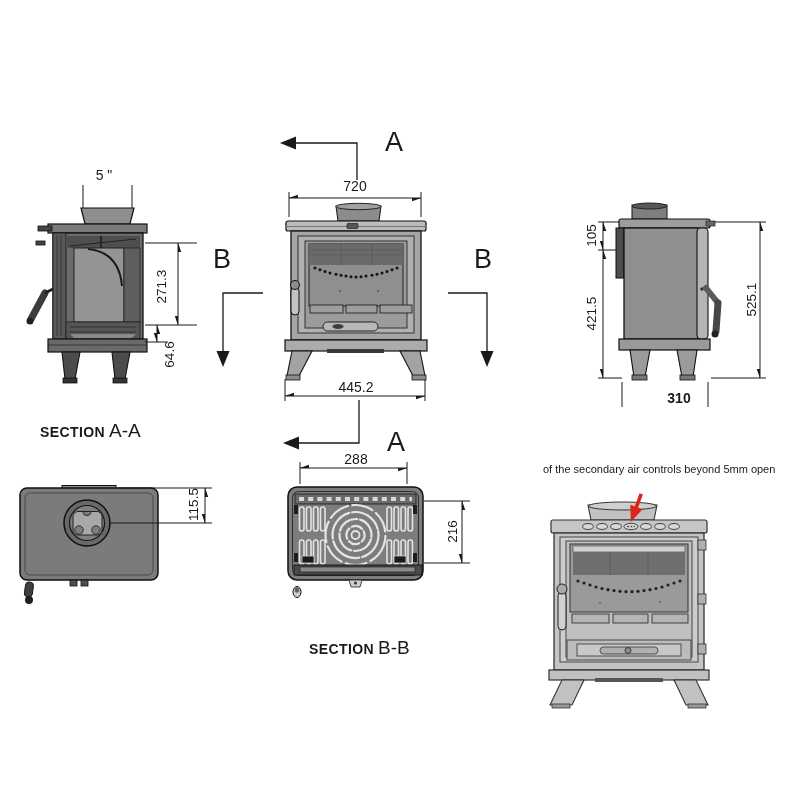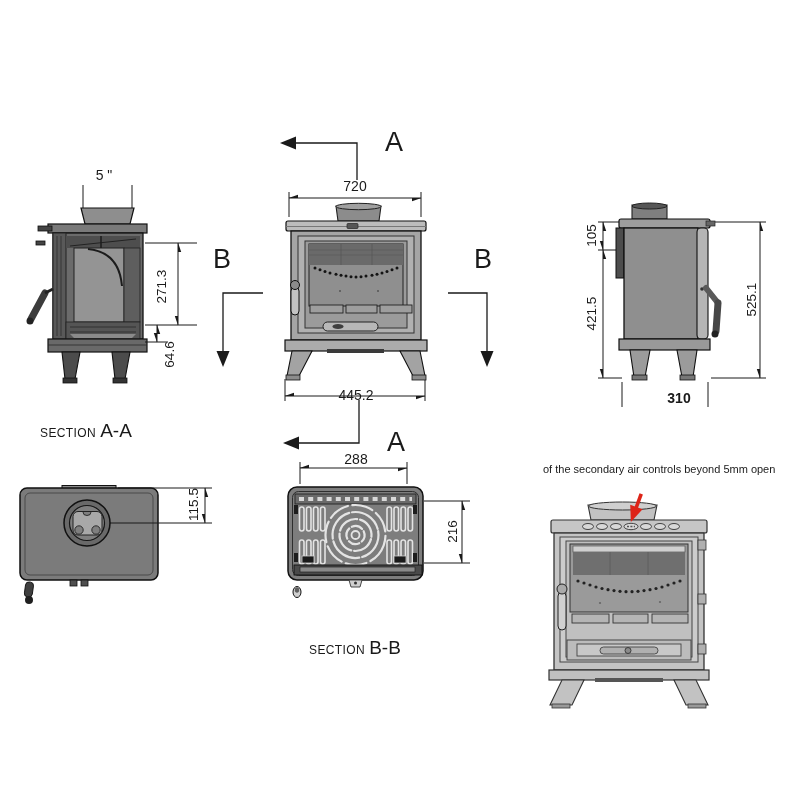--- a/index.html
+++ b/index.html
@@ -4,21 +4,21 @@
 <style>
   html,body{margin:0;padding:0;background:#fff;}
   .canvas{position:relative;width:800px;height:800px;background:#ffffff;overflow:hidden;
           font-family:"Liberation Sans",sans-serif;color:#1a1a1a;}
   svg.art{position:absolute;left:0;top:0;}
   .t{position:absolute;white-space:nowrap;color:#1a1a1a;}
   .dimh{font-size:14px;text-align:center;}
   .vt{font-size:13.5px;text-align:center;transform:rotate(-90deg);}
   .letter{font-size:27px;text-align:center;}
   .seclabel{display:flex;align-items:baseline;gap:4px;}
-  .seclabel .pre{font-size:12px;letter-spacing:.4px;}
+  .seclabel .pre{font-size:14px;letter-spacing:.4px;font-weight:bold;}
   .seclabel .nm{font-size:19px;text-align:right;}
   .note{font-size:11px;line-height:15px;}
 </style>
 </head>
 <body>
 
 <div class="canvas">
 
 <svg class="art" width="800" height="800" viewBox="0 0 800 800">
   <defs>
@@ -306,21 +306,21 @@
 <div class="t letter" style="left:378px;top:127px;width:32px;">A</div>
 <div class="t letter" style="left:206px;top:244px;width:32px;">B</div>
 <div class="t letter" style="left:467px;top:244px;width:32px;">B</div>
 <div class="t letter" style="left:380px;top:427px;width:32px;">A</div>
 
 <div class="t dimh" style="left:84px;top:167px;width:40px;">5 "</div>
 <div class="t vt" style="left:139px;top:279px;width:44px;">271.3</div>
 <div class="t vt" style="left:151px;top:347px;width:36px;">64.6</div>
 
 <div class="t dimh" style="left:331px;top:178px;width:48px;">720</div>
-<div class="t dimh" style="left:330px;top:379px;width:52px;margin-top:8px;">445.2</div>
+<div class="t dimh" style="left:330px;top:379px;width:52px;">445.2</div>
 
 <div class="t vt" style="left:576px;top:228px;width:30px;">105</div>
 <div class="t vt" style="left:569px;top:306px;width:44px;">421.5</div>
 <div class="t vt" style="left:729px;top:292px;width:44px;">525.1</div>
 <div class="t dimh" style="left:655px;top:390px;width:48px;font-weight:bold;">310</div>
 
 <div class="t vt" style="left:171px;top:497px;width:44px;">115.5</div>
 
 <div class="t dimh" style="left:332px;top:451px;width:48px;">288</div>
 <div class="t vt" style="left:434px;top:524px;width:36px;">216</div>

